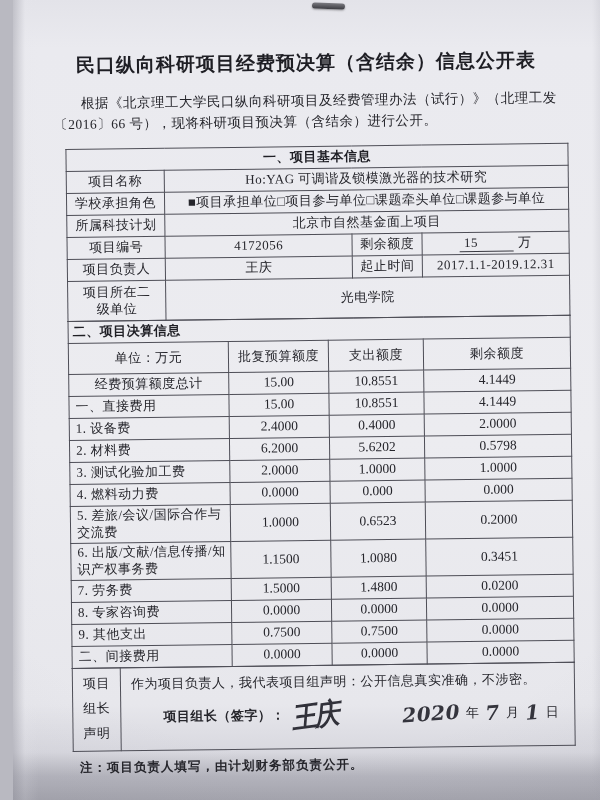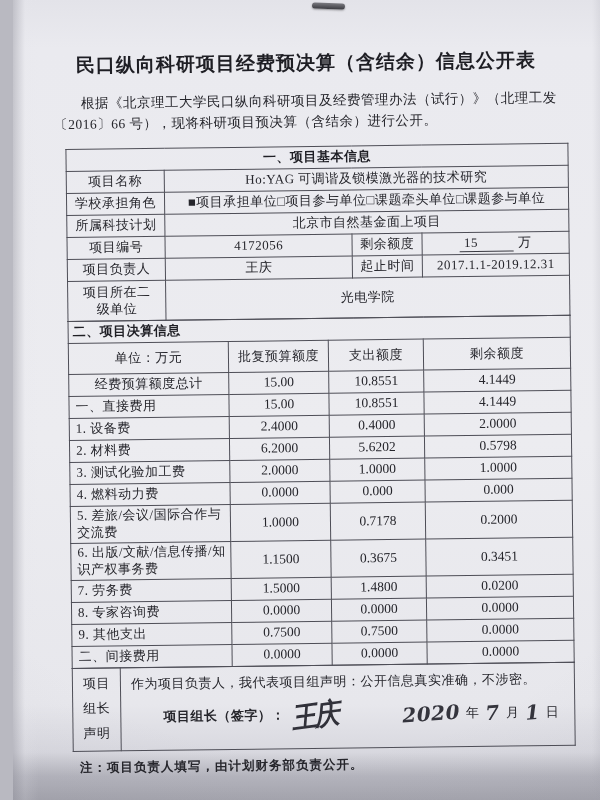--- a/index.html
+++ b/index.html
@@ -203,27 +203,27 @@
       </tr>
       <tr>
         <td class="rl">4. 燃料动力费</td>
         <td class="num">0.0000</td>
         <td class="num">0.000</td>
         <td class="num">0.000</td>
       </tr>
       <tr class="tall2">
         <td class="rl">5. 差旅/会议/国际合作与交流费</td>
         <td class="num">1.0000</td>
-        <td class="num">0.7178</td>
+        <td class="num">0.6523</td>
         <td class="num">0.2000</td>
       </tr>
       <tr class="tall2">
         <td class="rl">6. 出版/文献/信息传播/知识产权事务费</td>
         <td class="num">1.1500</td>
-        <td class="num">0.3675</td>
+        <td class="num">1.0080</td>
         <td class="num">0.3451</td>
       </tr>
       <tr>
         <td class="rl">7. 劳务费</td>
         <td class="num">1.5000</td>
         <td class="num">1.4800</td>
         <td class="num">0.0200</td>
       </tr>
       <tr>
         <td class="rl">8. 专家咨询费</td>

